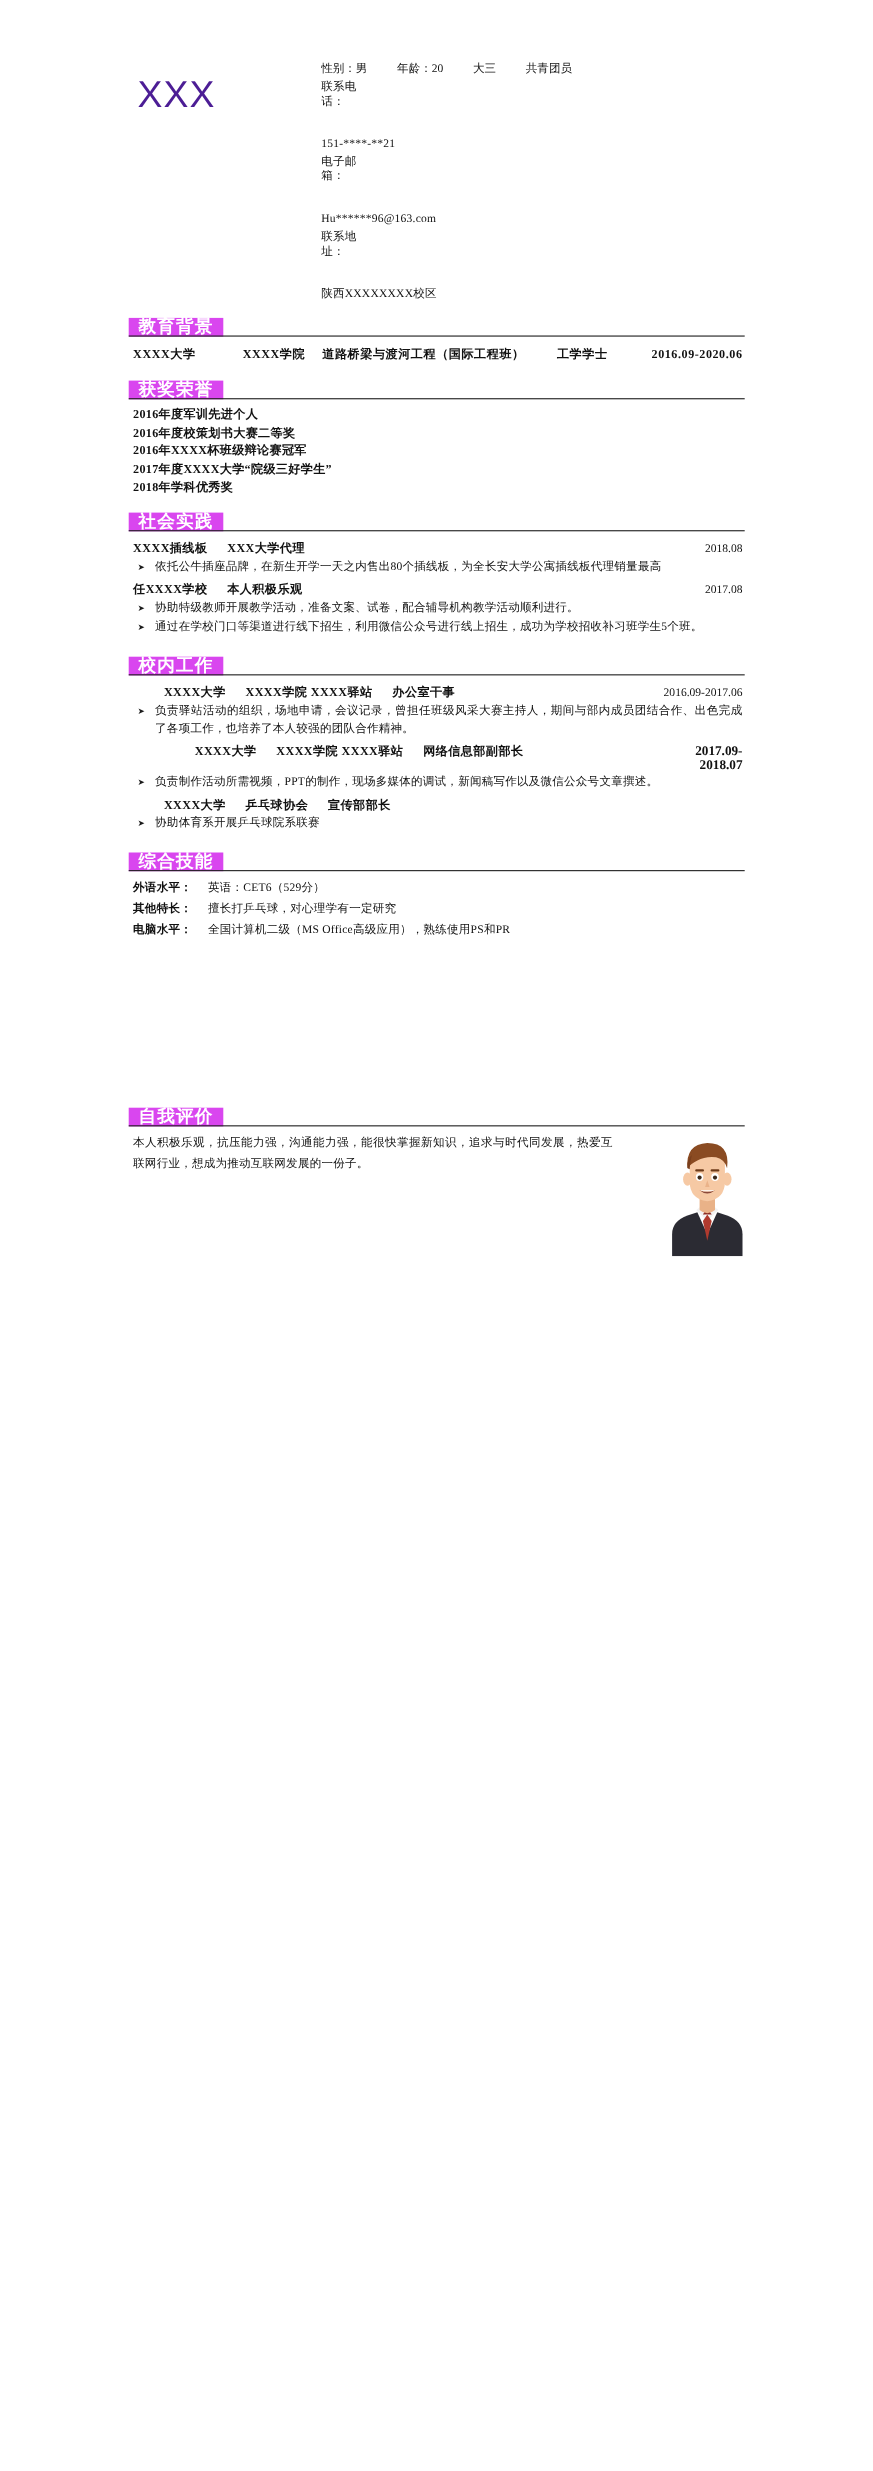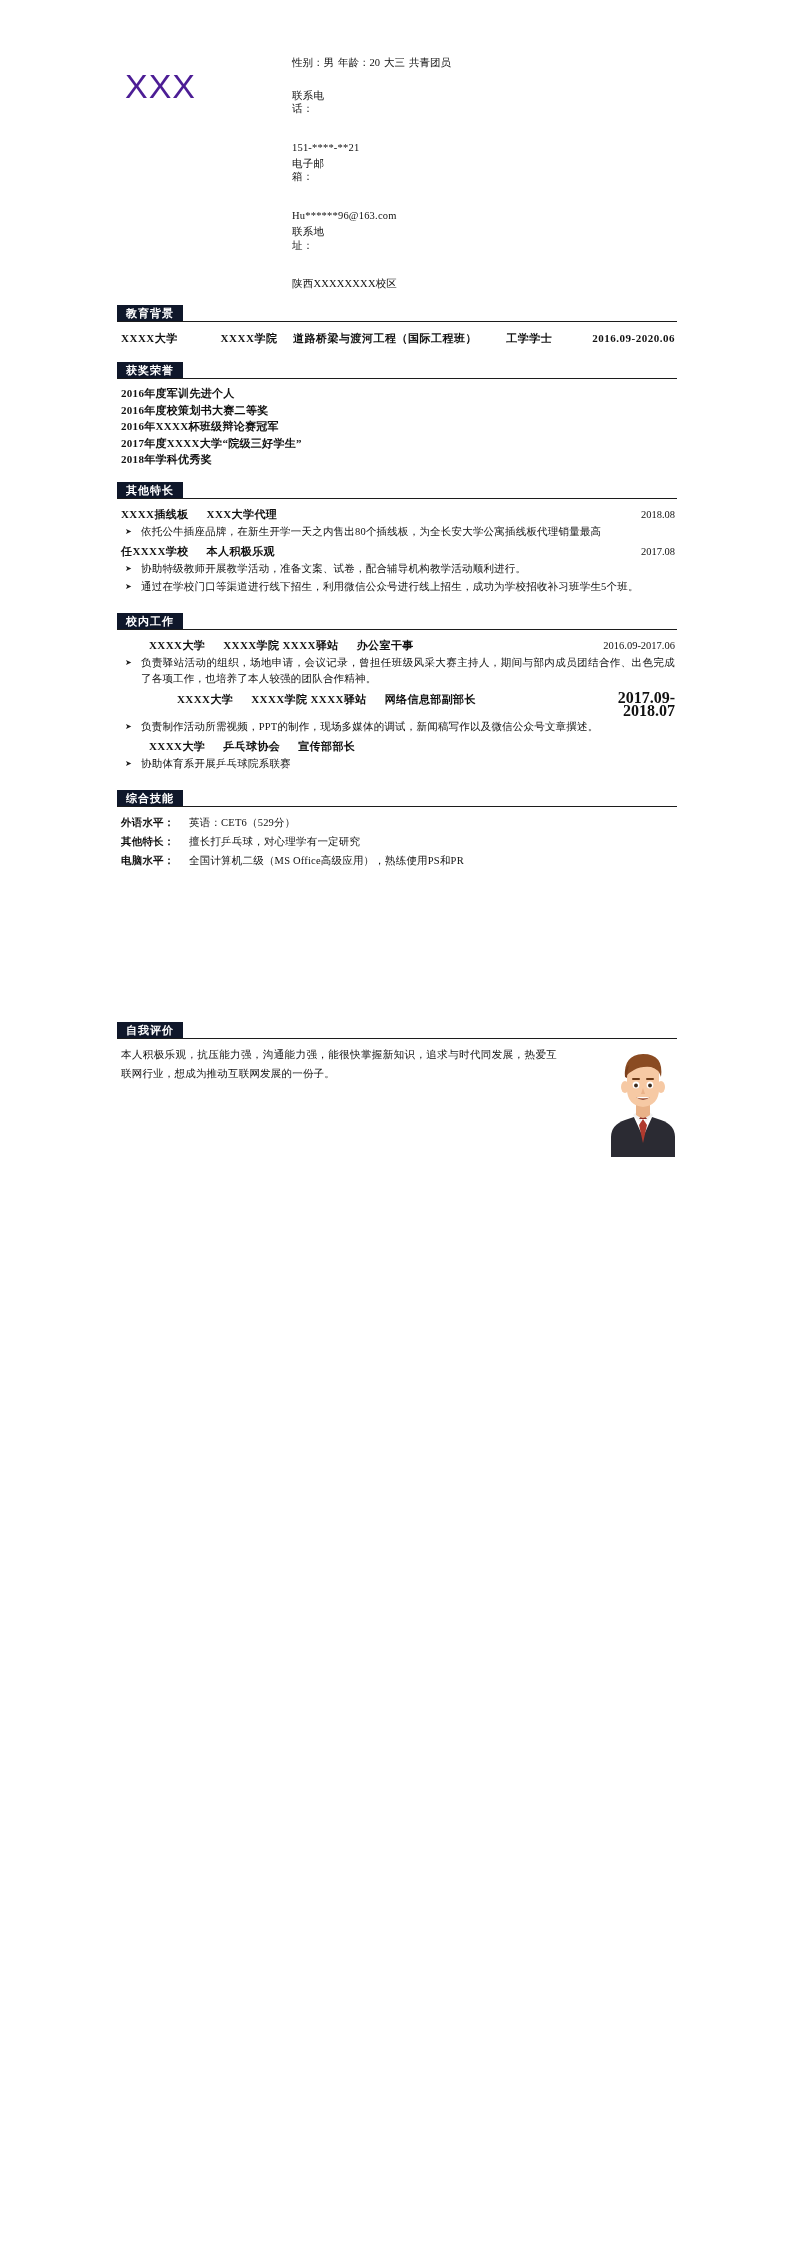--- a/index.html
+++ b/index.html
@@ -73,42 +73,42 @@
   .c-label.two-line {
     line-height: 13px;
   }
   .c-value {
     font-size: 10.5px;
     line-height: 14px;
     letter-spacing: 0.2px;
   }
   .basic-line {
     display: flex;
-    gap: 4px;
+    gap: 27px;
     font-size: 10.5px;
     line-height: 14px;
-    margin-bottom: 19px;
+    margin-bottom: 3px;
   }
   .basic-line span { white-space: nowrap; }
 
   
   .section {
     margin-top: 12px;
   }
   .sec-head {
     position: relative;
     height: 17px;
   }
   .sec-head .tab {
     position: absolute;
     left: 0;
     top: 0;
-    background: #0f172a;
+    background: #d946ef;
     color: #ffffff;
-    font-size: 11px;
+    font-size: 16px;
     font-weight: bold;
     letter-spacing: 1px;
     padding: 2px 9px 2px 9px;
     line-height: 13px;
     font-family: "Liberation Serif", serif;
   }
   .sec-head .rule {
     position: absolute;
     left: 0;
     right: 0;
@@ -154,21 +154,21 @@
   }
   .job-title-row .date {
     font-size: 10.5px;
     font-weight: normal;
     white-space: nowrap;
     text-align: right;
     line-height: 13px;
   }
   .date-stack {
     text-align: right;
-    font-size: 16px;
+    font-size: 12px;
     font-weight: bold;
     line-height: 13px;
     white-space: nowrap;
   }
 
   .bullets {
     margin: 2px 0 4px 0;
     padding: 0;
     list-style: none;
   }
@@ -288,21 +288,21 @@
         <div class="award-line">2016年度军训先进个人</div>
         <div class="award-line">2016年度校策划书大赛二等奖</div>
         <div class="award-line">2016年XXXX杯班级辩论赛冠军</div>
         <div class="award-line">2017年度XXXX大学“院级三好学生”</div>
         <div class="award-line">2018年学科优秀奖</div>
       </div>
     </div>
 
     <div class="section">
       <div class="sec-head">
-        <div class="tab">其他特长</div>
+        <div class="tab">社会实践</div>
         <div class="rule"></div>
       </div>
       <div class="sec-body">
 
         <div class="job-title-row">
           <div class="titles">
             <span>XXXX插线板</span>
             <span>XXX大学代理</span>
           </div>
           <div class="date">2018.08</div>

